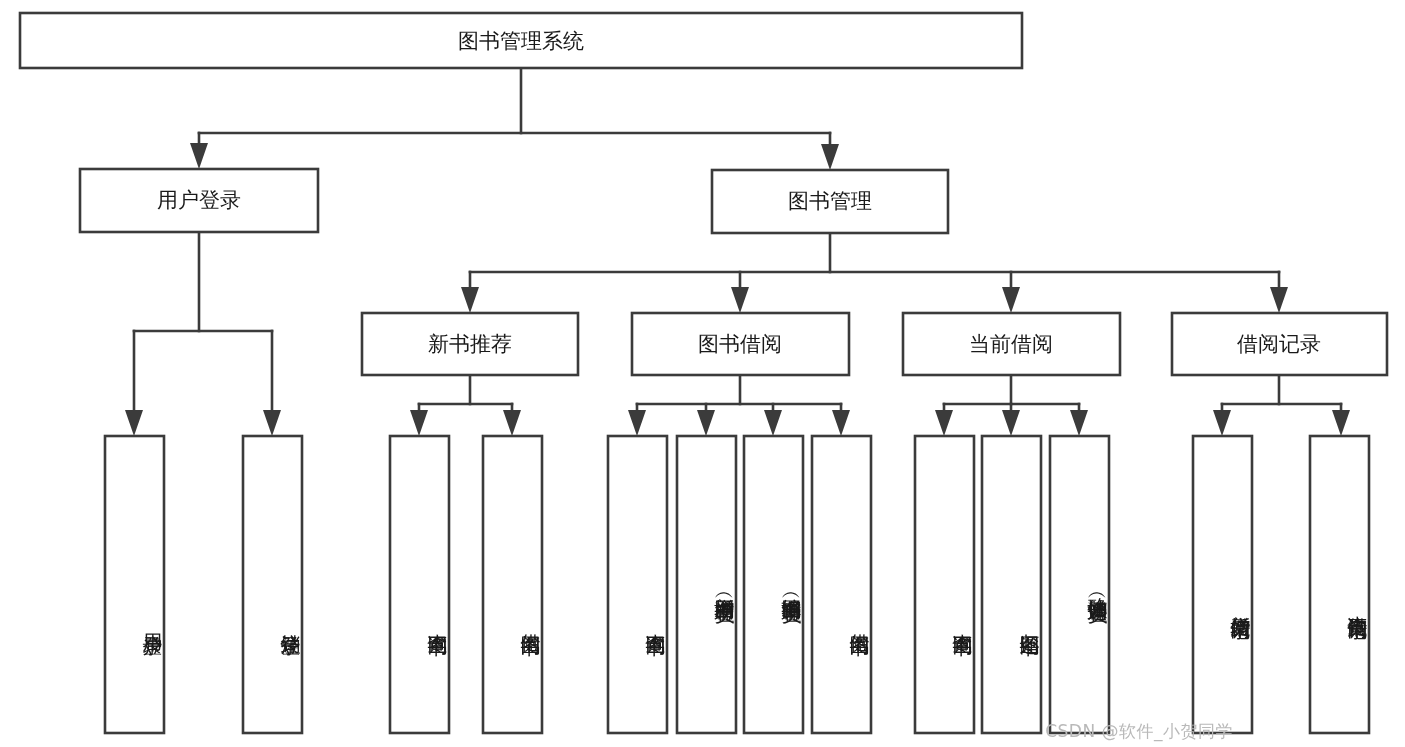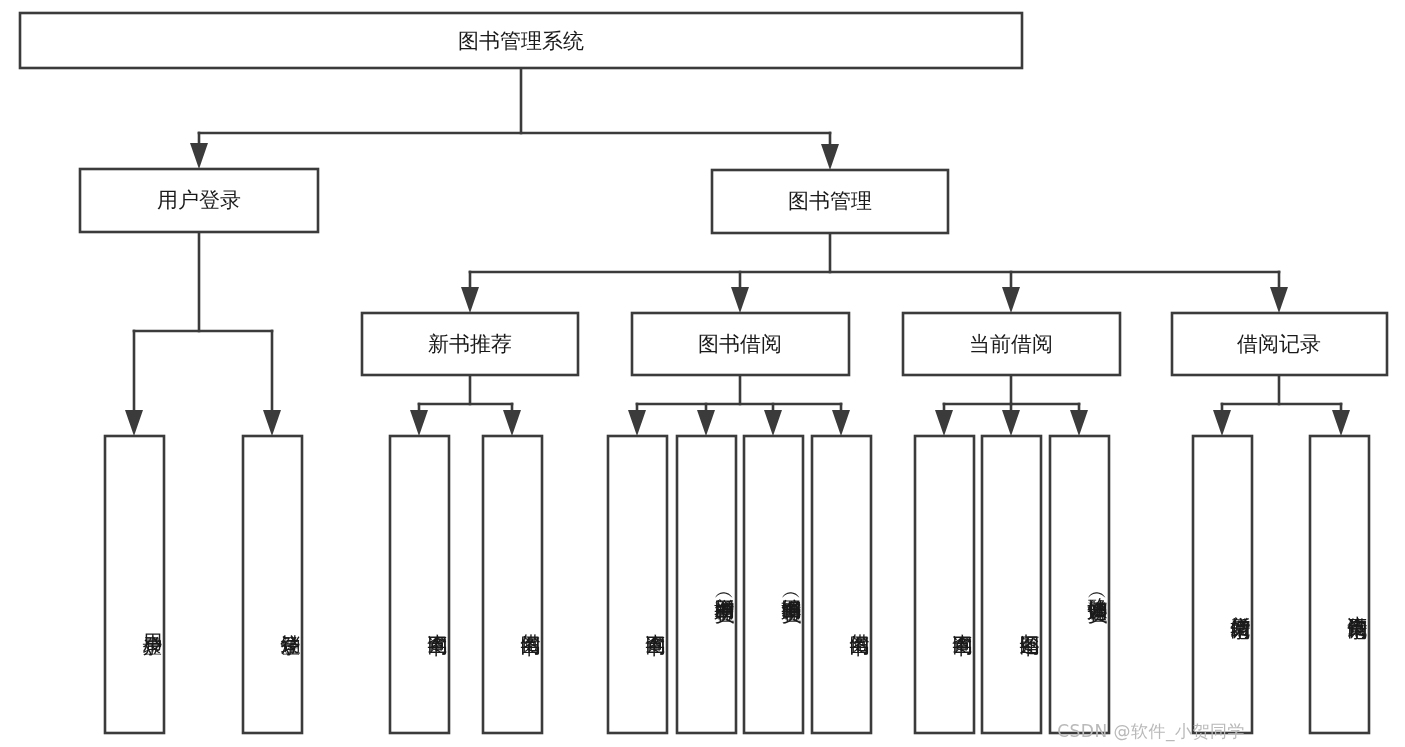--- a/index.html
+++ b/index.html
@@ -58,21 +58,21 @@
     font-family: "DejaVu Sans", "Liberation Sans", sans-serif;
     font-size: 20px;
     line-height: 1.12;
     color: #1a1a1a;
     letter-spacing: 1px;
     white-space: nowrap;
     pointer-events: none;
   }
   .watermark {
     position: absolute;
-    right: 8px;
+    right: 20px;
     bottom: 4px;
     font-family: "DejaVu Sans", "Liberation Sans", sans-serif;
     font-size: 17px;
     color: #b9b9b9;
     letter-spacing: 0.5px;
     user-select: none;
   }
 </style>
 </head>
 <body>

